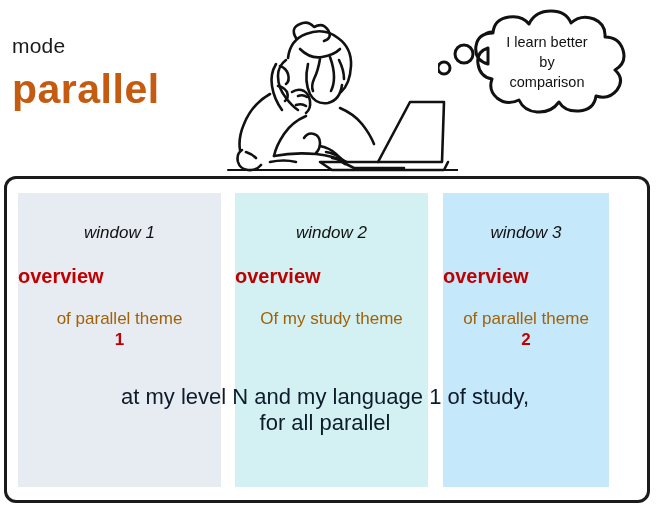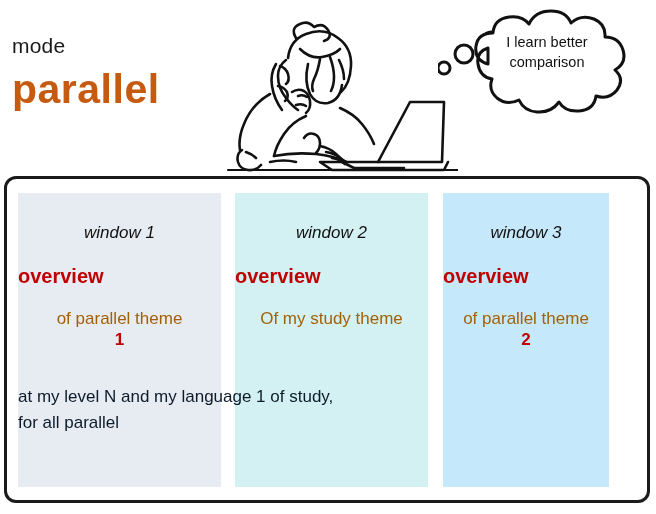--- a/index.html
+++ b/index.html
@@ -125,21 +125,22 @@
     font-size: 17px;
     font-weight: bold;
     color: #C00000;
   }
 
   
   #caption {
     position: absolute;
     left: 18px; top: 384px;
     width: 614px;
-    font-size: 17px;
+    text-align: center;
+    font-size: 22px;
     line-height: 26px;
     color: #0d1b2a;
     pointer-events: none;
   }
 </style>
 </head>
 <body>
 
 <div id="header-area">
 
@@ -219,20 +220,21 @@
                q-8 11 -22 10
                q-13 -1 -18 -12
                q-12 6 -22 -2
                q-9 -8 -5 -19
                q-12 -2 -14 -15
                q-2 -12 10 -16 Z"></path>
     </g>
   </svg>
   <div id="thought-bubble-text">
     <div>I learn better</div>
+    <div>by</div>
     <div>comparison</div>
   </div>
 </div>
 
 <div id="panel"></div>
 
 <div id="columns">
 
   <div class="window-col" id="col-1">
     <div class="col-header">window 1</div>

